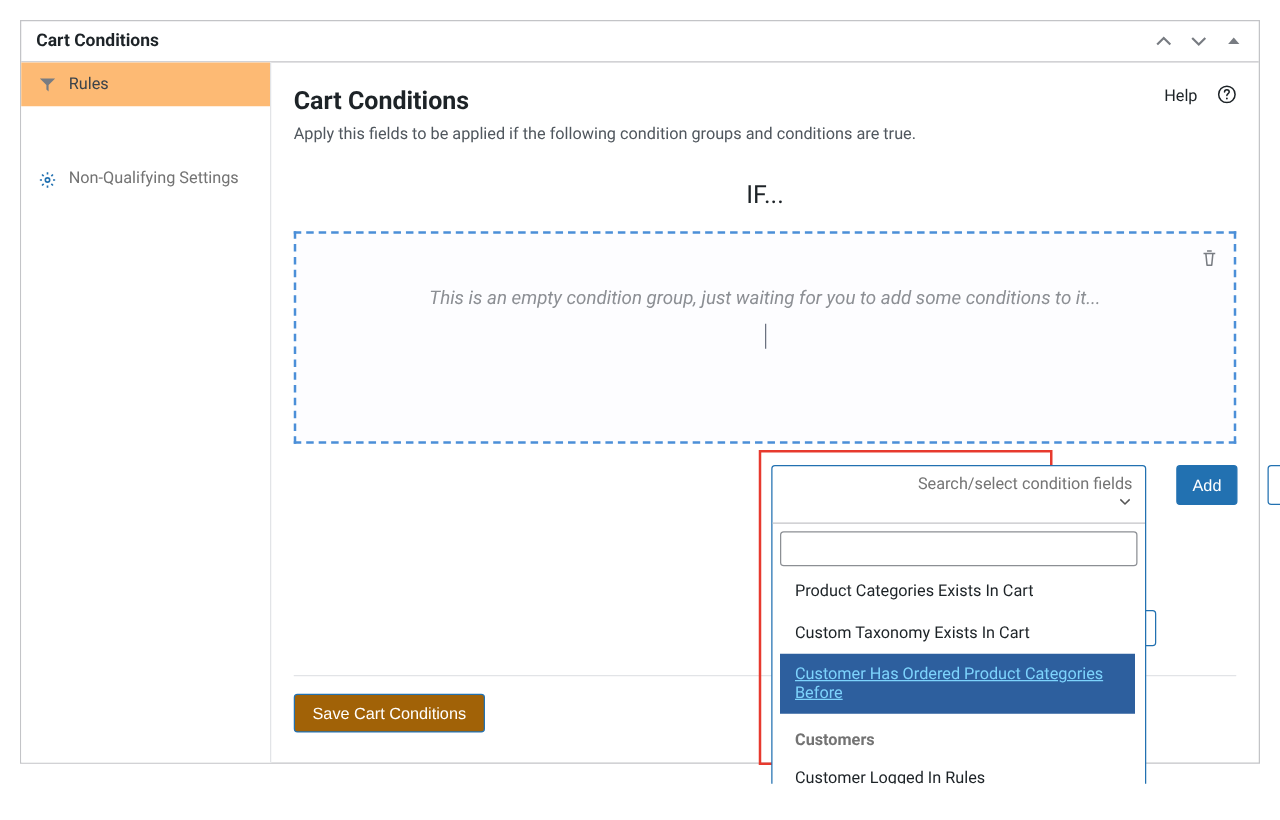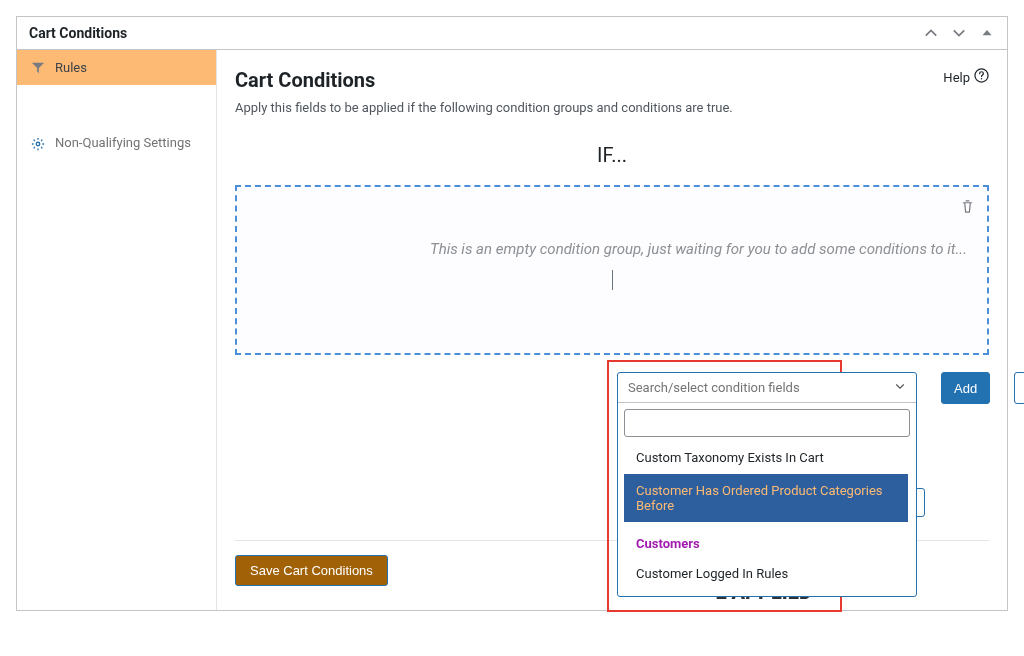--- a/index.html
+++ b/index.html
@@ -89,21 +89,21 @@
     margin-bottom: 8px;
   }
   .main-title {
     font-size: 20px;
     font-weight: 700;
     color: #1d2327;
   }
   .help-link {
     display: inline-flex;
     align-items: center;
-    gap: 4px;
+    gap: 16px;
     color: #1d2327;
     text-decoration: none;
     font-size: 13px;
     cursor: pointer;
   }
   .main-desc {
     font-size: 13px;
     color: #50575e;
     margin-bottom: 28px;
   }
@@ -122,25 +122,25 @@
     min-height: 170px;
   }
   .cond-group .trash {
     position: absolute;
     top: 12px;
     right: 12px;
     cursor: pointer;
     color: #787c82;
   }
   .empty-text {
-    text-align: right;
+    text-align: center;
     font-style: italic;
     color: #8c8f94;
     font-size: 15px;
-    margin-top: 33px;
+    margin-top: 22px;
   }
   .connector {
     width: 1px;
     height: 20px;
     background: #6b7280;
     margin: 0 auto;
     margin-top: 12px;
   }
   .highlight-box {
     border: 2px solid #e73a2e;
@@ -168,20 +168,21 @@
     border-radius: 3px;
     width: 300px;
     position: relative;
   }
   .combobox-head {
     display: flex;
     justify-content: space-between;
     align-items: flex-end;
     padding: 7px 10px;
     cursor: pointer;
+    flex-direction: column;
   }
   .combobox-placeholder { color: #757575; font-size: 13px; }
   .combobox-body {
     border-top: 1px solid #c3c4c7;
     padding: 6px 6px 0 6px;
   }
   .combobox-search {
     width: 100%;
     height: 28px;
     border: 1px solid #8c8f94;
@@ -198,27 +199,28 @@
     padding-bottom: 6px;
   }
   .combobox-item {
     padding: 9px 12px;
     font-size: 13px;
     color: #1d2327;
     cursor: pointer;
   }
   .combobox-item.highlighted {
     background: #2d5f9e;
-    color: #fdba74;
+    color: #7dd3fc;
+    text-decoration: underline;
   }
   .combobox-group {
     padding: 14px 12px 6px 12px;
     font-weight: 700;
     font-size: 13px;
-    color: #a21caf;
+    color: #737373;
   }
   .combobox-list::-webkit-scrollbar { width: 8px; }
   .combobox-list::-webkit-scrollbar-thumb { background: #b0b0b0; border-radius: 4px; }
   .combobox-list::-webkit-scrollbar-track { background: #f0f0f0; }
   .btn {
     border-radius: 3px;
     padding: 6px 12px;
     font-size: 13px;
     cursor: pointer;
     border: 1px solid;
@@ -359,20 +361,21 @@
             <span class="combobox-placeholder">Search/select condition fields</span>
             <span>
               <svg viewBox="0 0 16 16" width="12" height="12">
                   <path d="M3 6 L8 11 L13 6" fill="none" stroke="#555" stroke-width="1.6"></path>
                 </svg>
             </span>
           </div>
           <div class="combobox-body">
             <input class="combobox-search" type="text" value="" style="">
             <div class="combobox-list" id="combobox-list">
+                <div class="combobox-item">Product Categories Exists In Cart</div>
                 <div class="combobox-item">Custom Taxonomy Exists In Cart</div>
                 <div class="combobox-item highlighted">Customer Has Ordered Product Categories Before</div>
                 <div class="combobox-group">Customers</div>
                 <div class="combobox-item">Customer Logged In Rules</div>
               </div>
           </div>
         </div>
         <button class="btn btn-primary">Add</button>
         <button class="btn btn-secondary">Cancel</button>
       </div>

